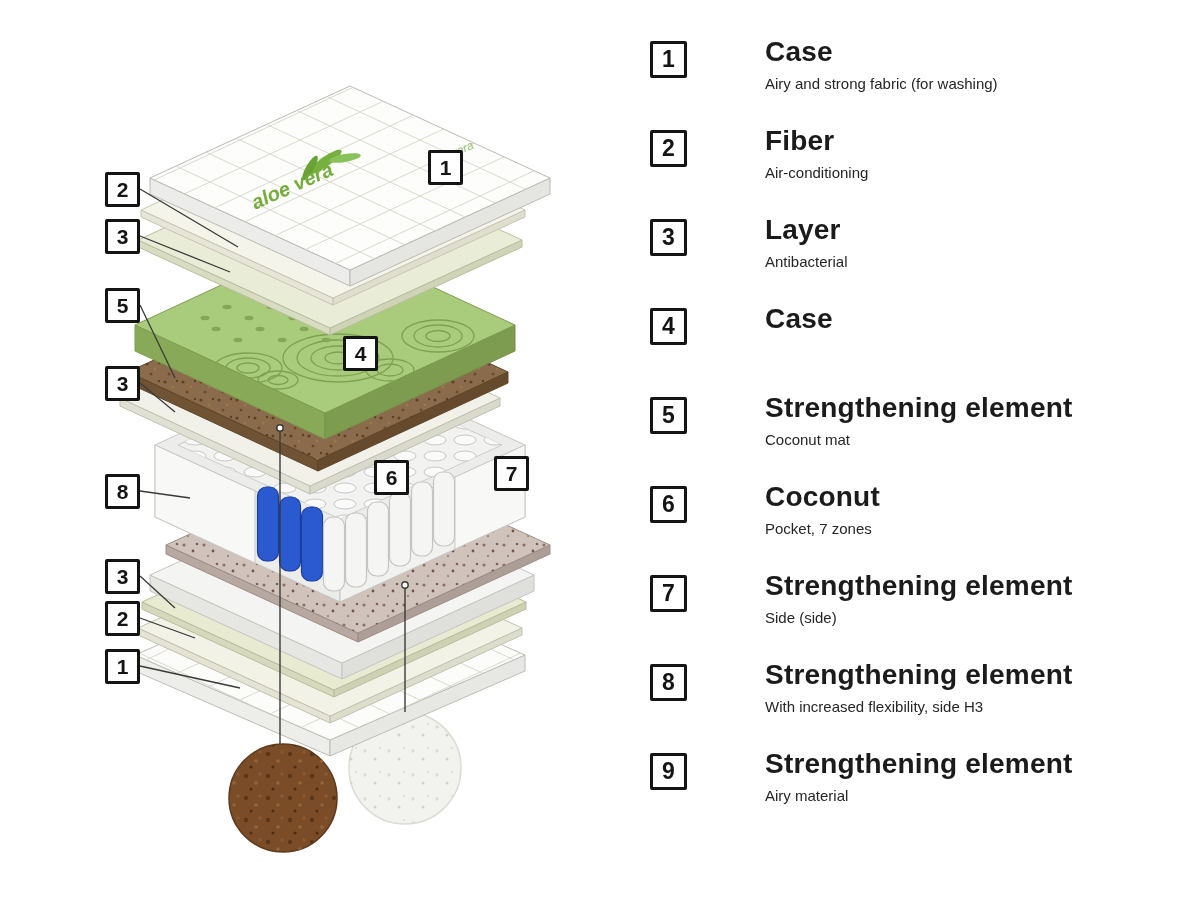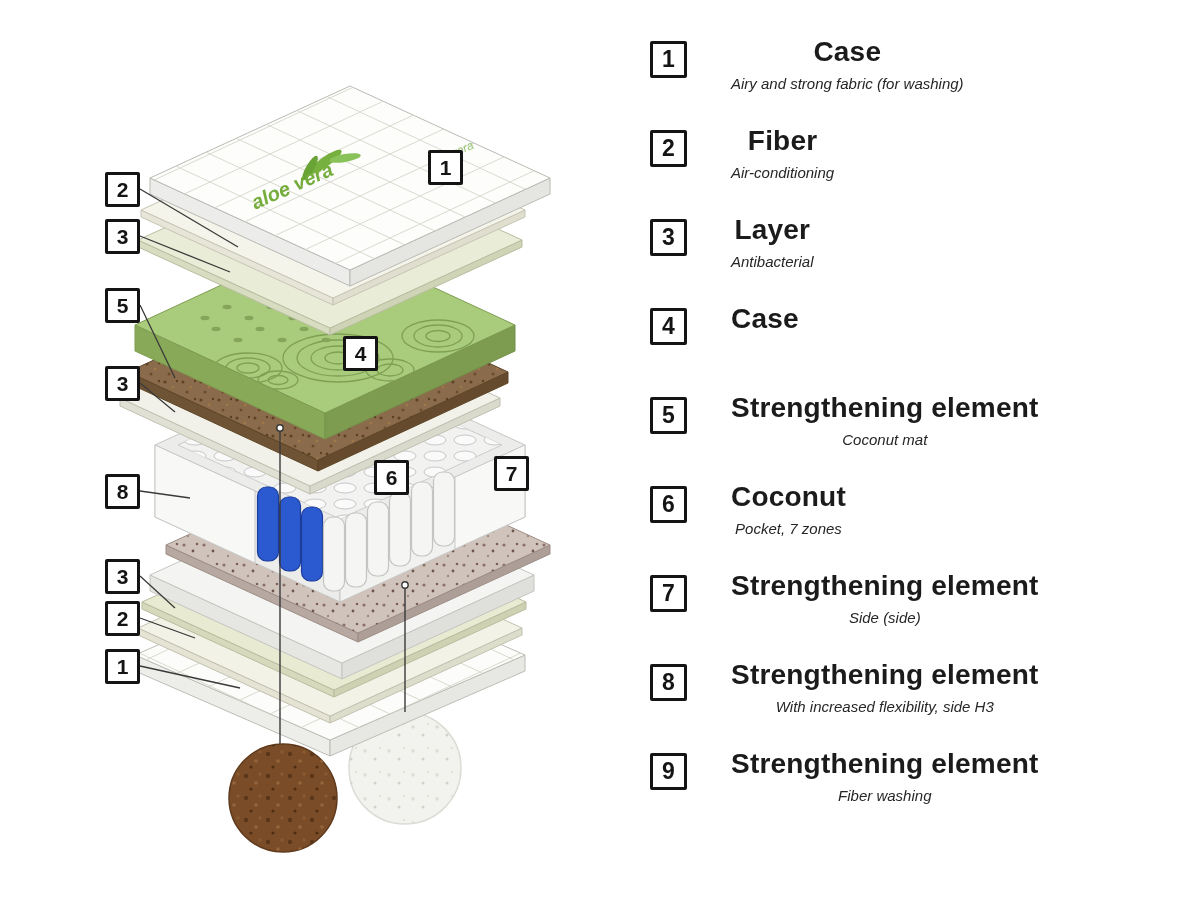--- a/index.html
+++ b/index.html
@@ -18,23 +18,23 @@
 
   
   .legend{position:absolute;left:650px;top:36px;width:545px;}
   .legend-item{display:flex;align-items:flex-start;height:89px;}
   .legend-num{
     flex:0 0 auto;width:31px;height:31px;margin-top:5px;background:#fff;
     border:3px solid #141414;border-radius:2px;
     display:flex;align-items:center;justify-content:center;
     font-size:23px;font-weight:700;color:#141414;line-height:1;
   }
-  .legend-text{margin-left:44px;text-align:center;}
+  .legend-text{margin-left:78px;}
   .legend-title{font-size:28px;font-weight:700;color:#1b1b1b;line-height:1.15;letter-spacing:.2px;}
-  .legend-sub{font-size:15px;color:#262626;margin-top:7px;font-style:italic;}
+  .legend-sub{font-size:15px;color:#262626;margin-top:7px;}
 </style>
 </head>
 <body>
 
 <div class="stage">
 
   <svg width="620" height="900" viewBox="0 0 620 900">
     <defs>
       <pattern id="quilt" width="60" height="28" patternUnits="userSpaceOnUse">
         <path d="M0,0 L60,28 M0,28 L60,0" stroke="#d9d9cf" stroke-width="1" fill="none"></path>
@@ -363,18 +363,18 @@
         <div class="legend-sub">With increased flexibility, side H3</div>
       </div>
     </div>
 
     <div class="legend-item">
       <div class="legend-num">
           <span>9</span>
         </div>
       <div class="legend-text">
         <div class="legend-title">Strengthening element</div>
-        <div class="legend-sub">Fiber washing</div>
+        <div class="legend-sub">Airy material</div>
       </div>
     </div>
 
   </div>
 </div>
 
 </body></html>

